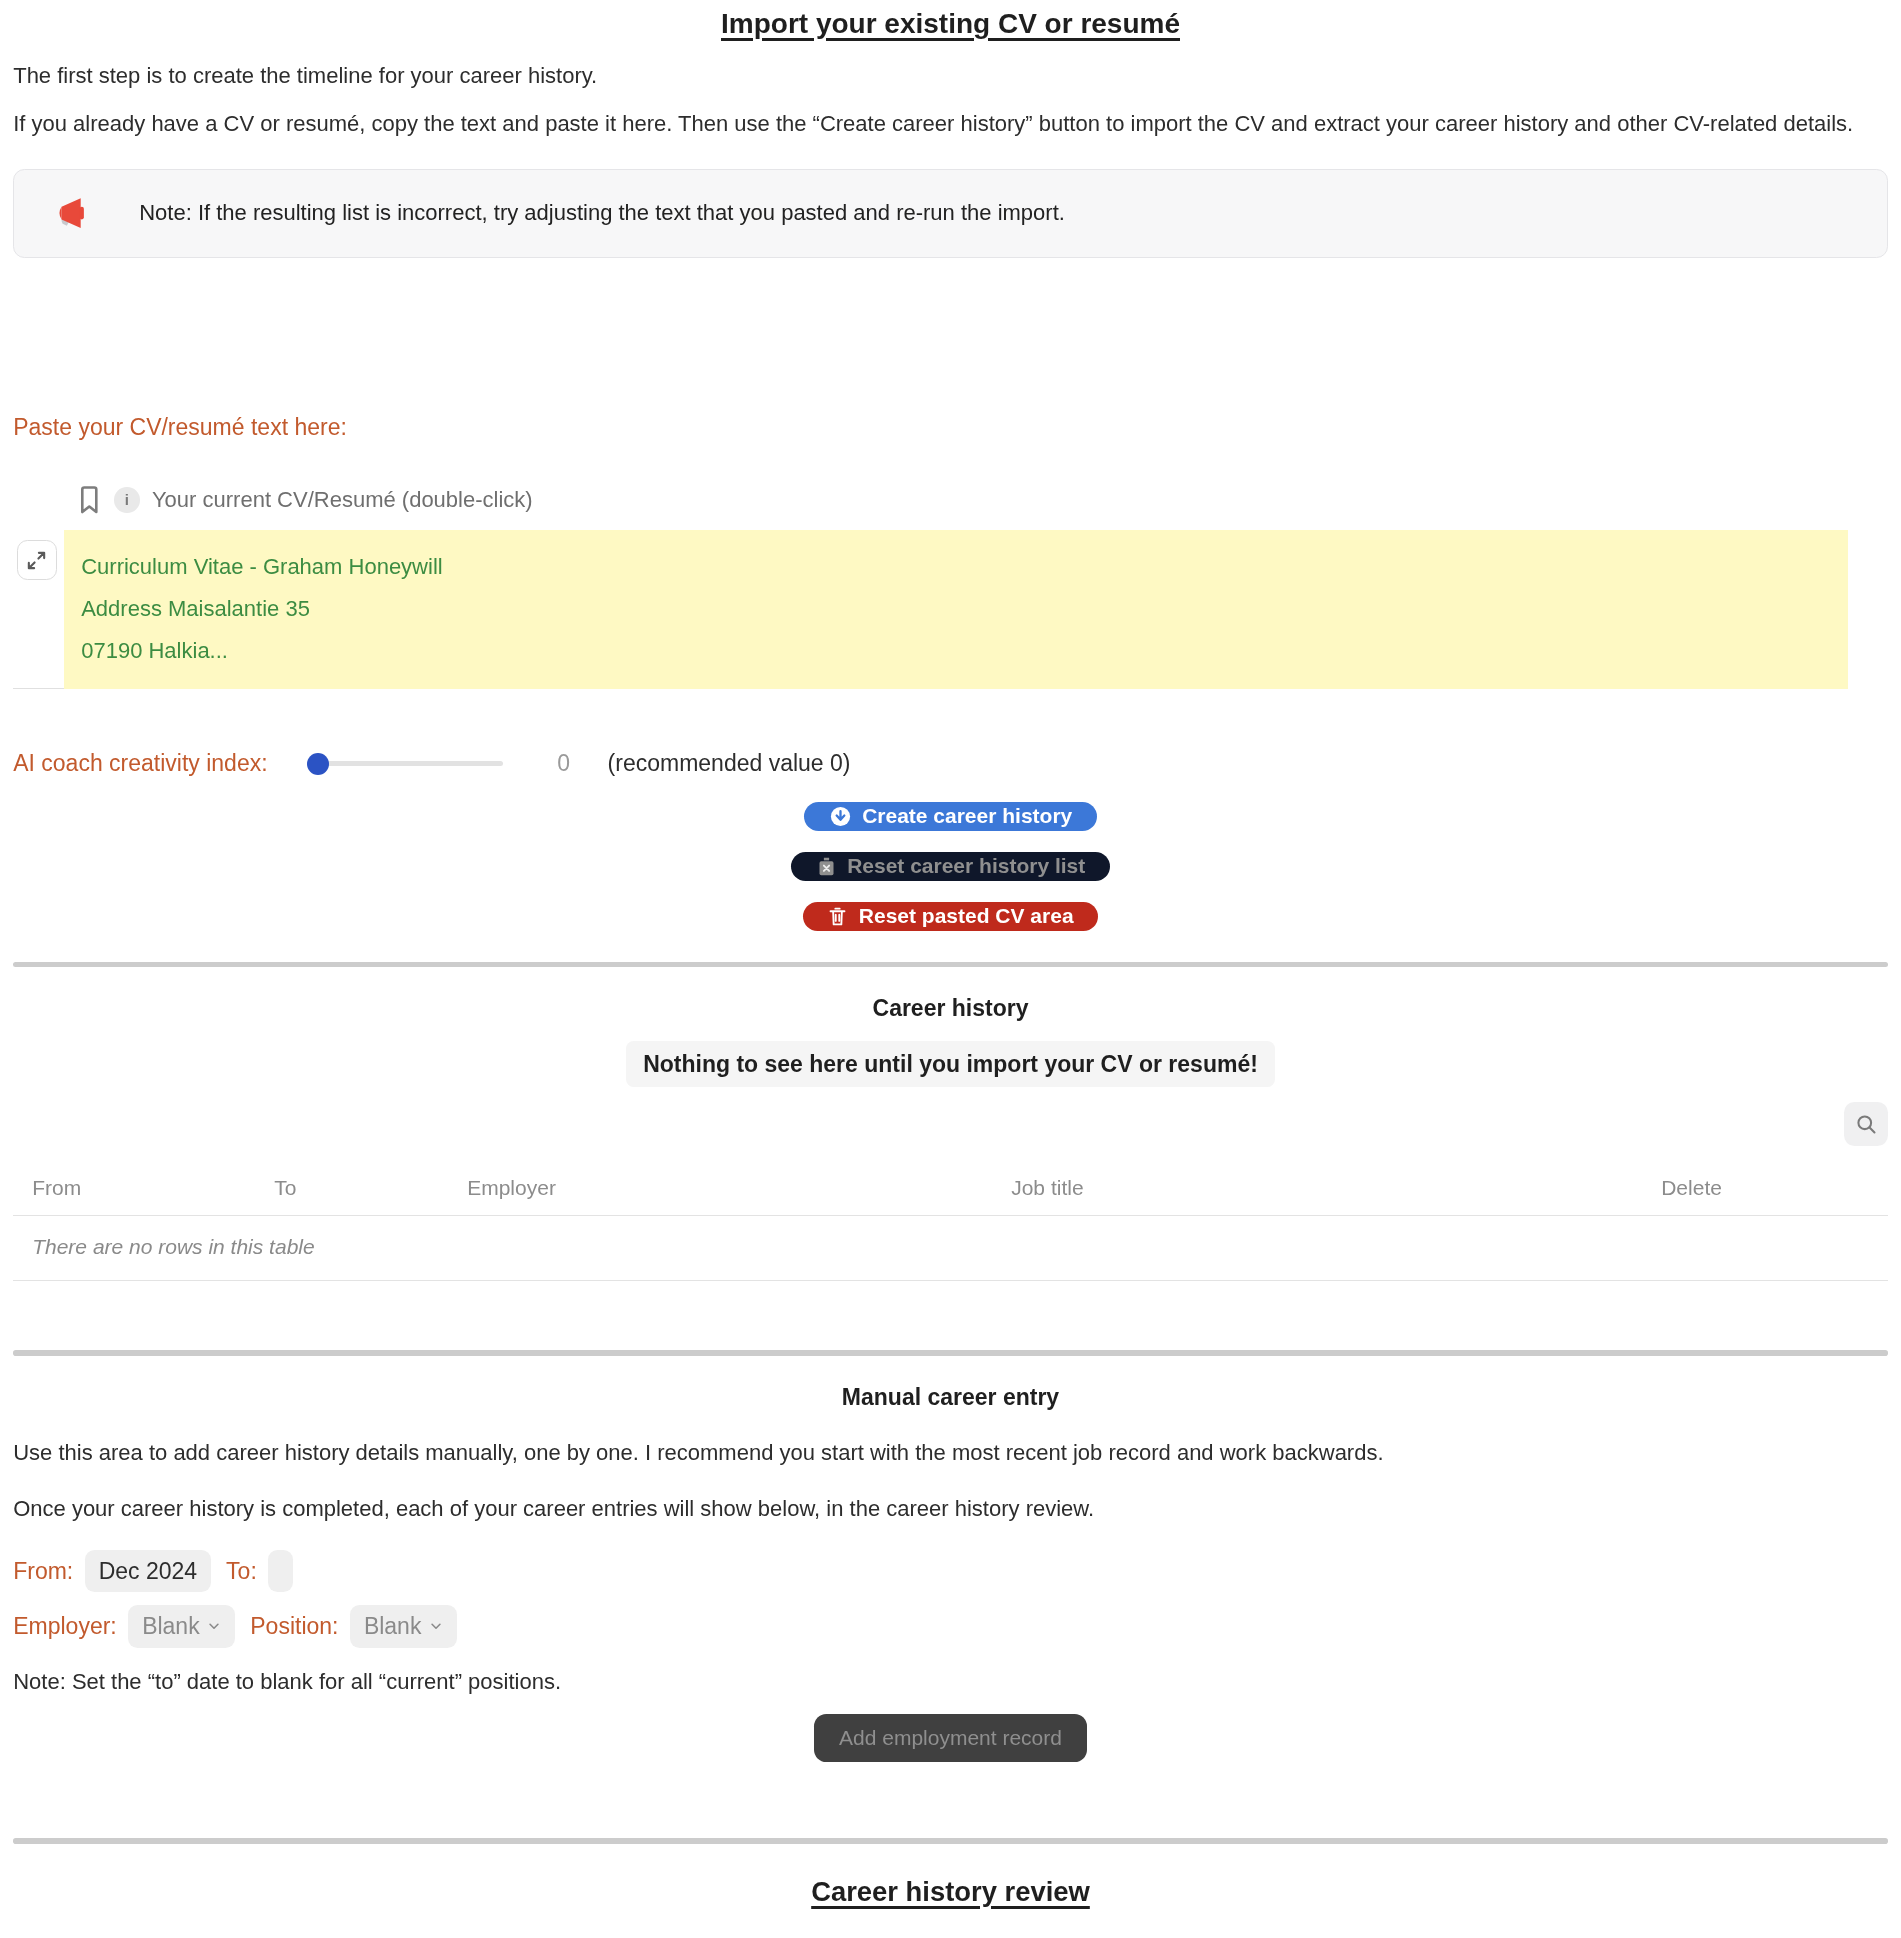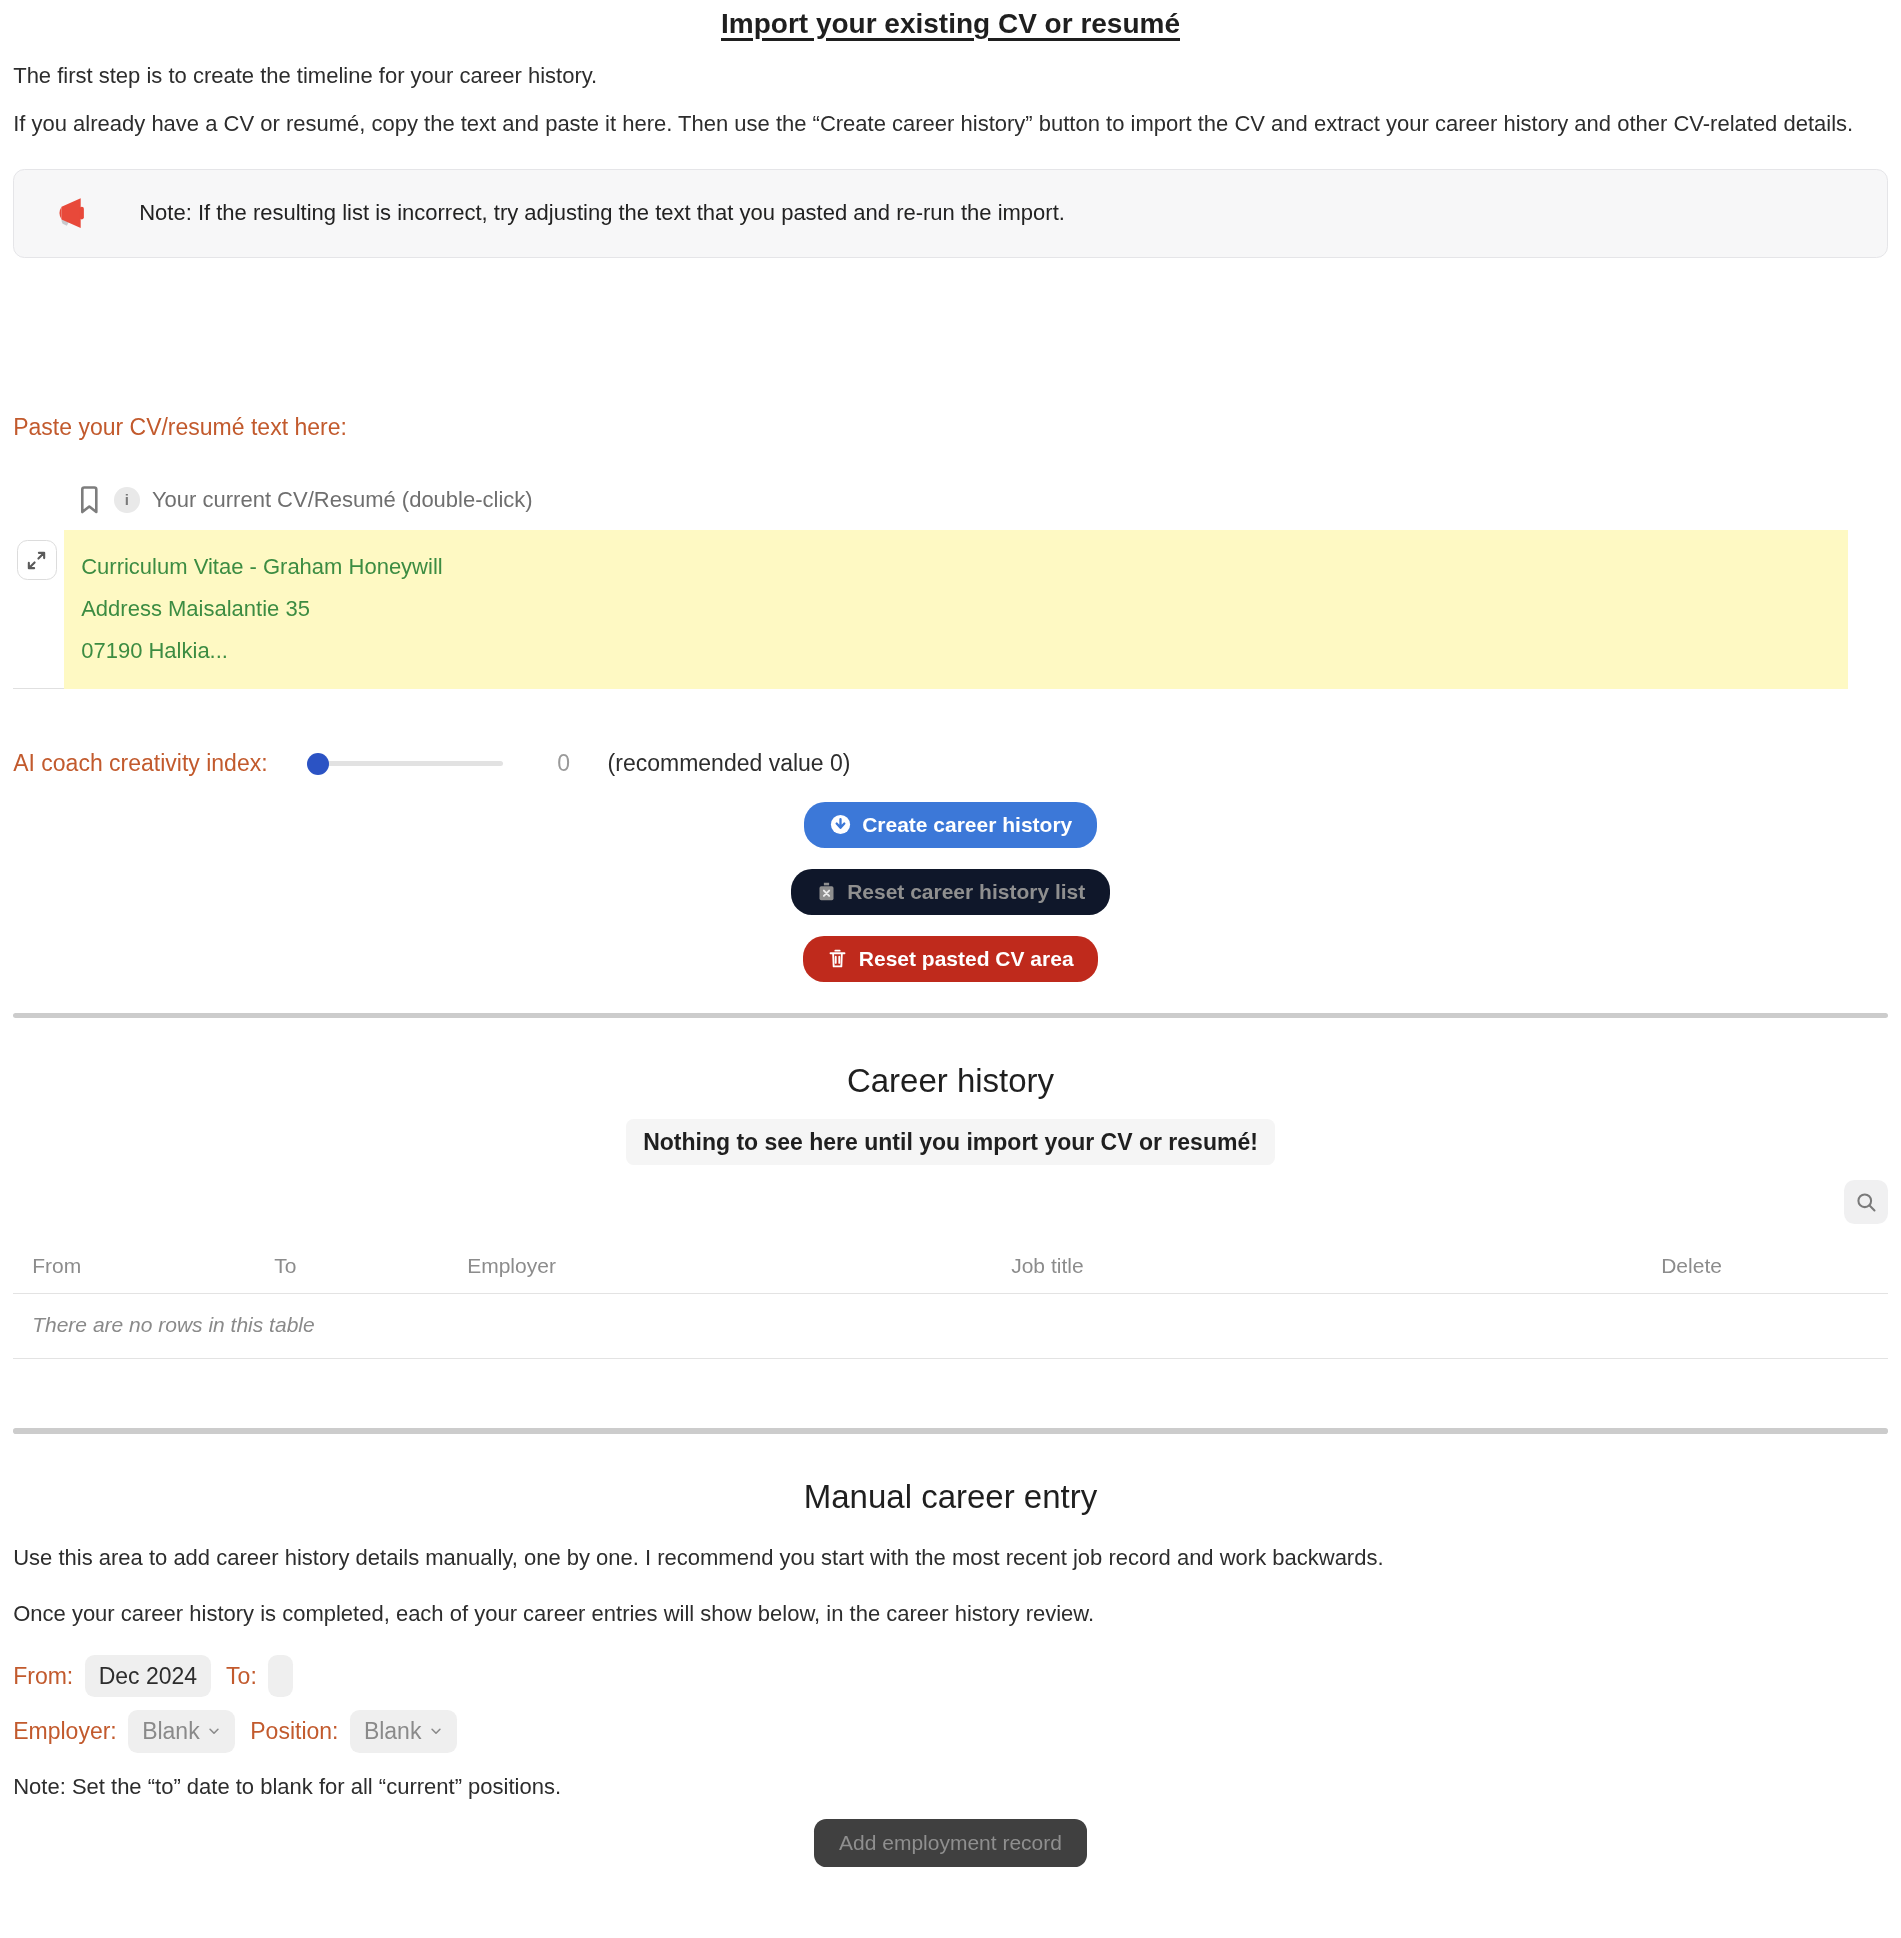--- a/index.html
+++ b/index.html
@@ -105,35 +105,35 @@
   .btn-stack {
     margin-top:24.6px;
     display:flex; flex-direction:column;
     align-items:center;
     gap:21px;
   }
   .btn {
     display:flex; align-items:center; gap:10.4px;
     font-size:21px; font-weight:bold;
     border:none; border-radius:21px;
-    padding:0 24.6px; height:46px;
+    padding:0 24.6px; height:29px;
     font-family:inherit;
     cursor:pointer;
   }
   .btn svg { flex:0 0 auto; }
   .btn-blue { background:#3c78d8; color:#ffffff; }
   .btn-gray { background:#0f172a; color:#8f8f8f; font-weight:bold; }
   .btn-red  { background:#bf2a1c; color:#ffffff; }
 
   .divider { height:5.7px; background:#cccccc; border-radius:2.8px; margin-top:31px; }
 
   .section-heading {
     text-align:center;
-    font-size:33px; font-weight:normal; color:#1f1f1f;
-    margin-top:44px;
+    font-size:23px; font-weight:bold; color:#1f1f1f;
+    margin-top:28px;
   }
   .banner-wrap { margin-top:19px; text-align:center; }
   .banner {
     display:inline-block;
     background:#f5f5f5;
     border-radius:7.6px;
     padding:9.5px 17px;
     font-size:23px; font-weight:bold; color:#1f1f1f;
   }
   .search-row { margin-top:15px; display:flex; justify-content:flex-end; }

